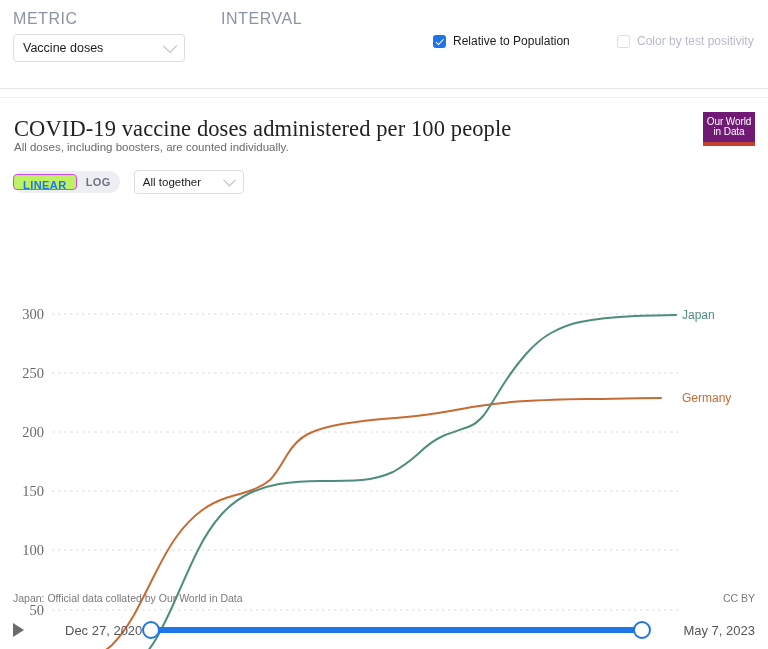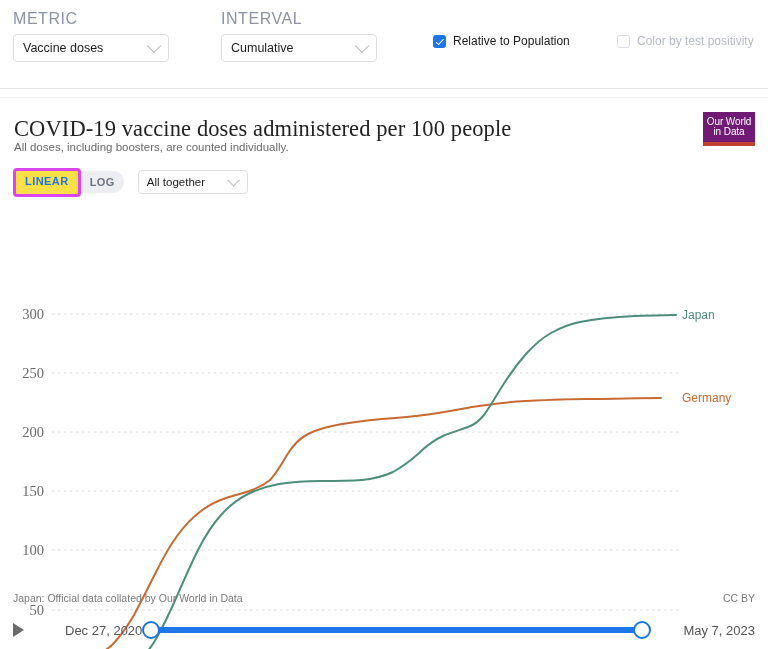--- a/index.html
+++ b/index.html
@@ -18,21 +18,21 @@
     background:#fff;
     border-bottom:1px solid #e7e7e7;
     box-sizing:border-box;
   }
   .ctrl-group{position:absolute;top:10px;}
   .ctrl-label{
     font-size:16px;letter-spacing:.55px;color:#8c93a6;
     text-transform:uppercase;margin-bottom:6px;font-weight:400;
   }
   .select-box{
-    position:relative;width:156px;height:28px;
+    position:relative;width:172px;height:28px;
     border:1px solid #dcdde0;border-radius:4px;background:#fff;
     box-sizing:border-box;display:flex;align-items:center;
     padding:0 9px;cursor:pointer;
   }
   .select-box .val{font-size:12.5px;color:#1d1d1d;}
   .chev{
     position:absolute;right:9px;top:50%;width:9px;height:9px;
     border-right:1.4px solid #b9bcc4;border-bottom:1.4px solid #b9bcc4;
     transform:translateY(-70%) rotate(45deg);
   }
@@ -83,22 +83,22 @@
   .seg{
     display:flex;align-items:center;height:22px;
     background:#eceef1;border-radius:11px;padding:0;
   }
   .seg .opt{
     font-size:11px;letter-spacing:.45px;font-weight:700;
     padding:0 9px;height:22px;line-height:22px;box-sizing:border-box;
     border-radius:11px;cursor:pointer;color:#6d7280;
   }
   .seg .opt.active{
-    background:#fde047;color:#1d75e8;border:3px solid #d946ef;
-    border-radius:4px;height:29px;line-height:20px;
+    background:#bef264;color:#1d75e8;border:1px solid #d946ef;
+    border-radius:4px;height:16px;line-height:20px;
   }
   .mini-select{
     margin-left:14px;position:relative;width:110px;height:24px;
     border:1px solid #dcdde0;border-radius:4px;background:#fff;
     box-sizing:border-box;display:flex;align-items:center;padding:4px 8px;
     cursor:pointer;
   }
   .mini-select .val{font-size:11.5px;color:#1d1d1d;}
   .mini-select .chev{width:8px;height:8px;border-width:1.3px;right:9px;}
 
@@ -146,24 +146,20 @@
     <div class="ctrl-group" style="left:13px;">
       <div class="ctrl-label">METRIC</div>
       <div class="select-box">
         <span class="val">Vaccine doses</span>
         <span class="chev"></span>
       </div>
     </div>
 
     <div class="ctrl-group" style="left:221px;">
       <div class="ctrl-label">INTERVAL</div>
-      <div class="select-box">
-        <span class="val">Cumulative</span>
-        <span class="chev"></span>
-      </div>
     </div>
 
     <div class="check-wrap on" style="left:433px;">
       <span class="box"></span>
       <span class="txt">Relative to Population</span>
     </div>
 
     <div class="check-wrap off" style="left:617px;">
       <span class="box"></span>
       <span class="txt">Color by test positivity</span>

